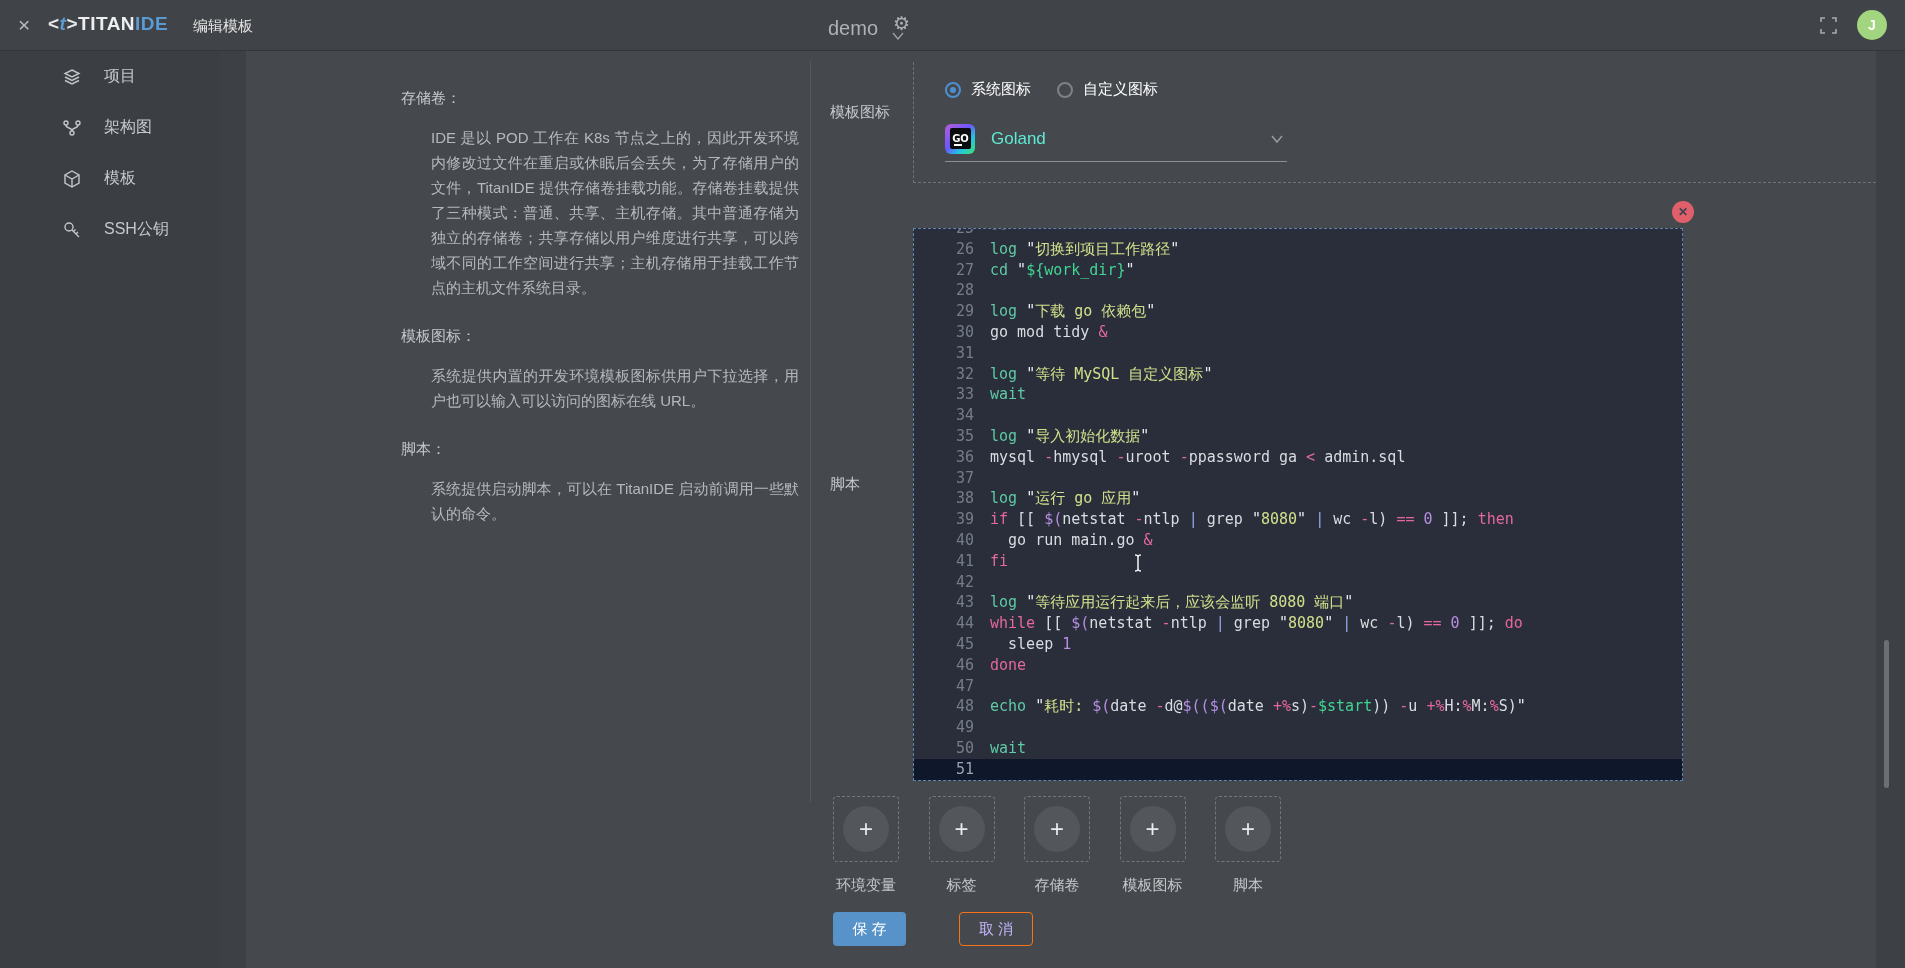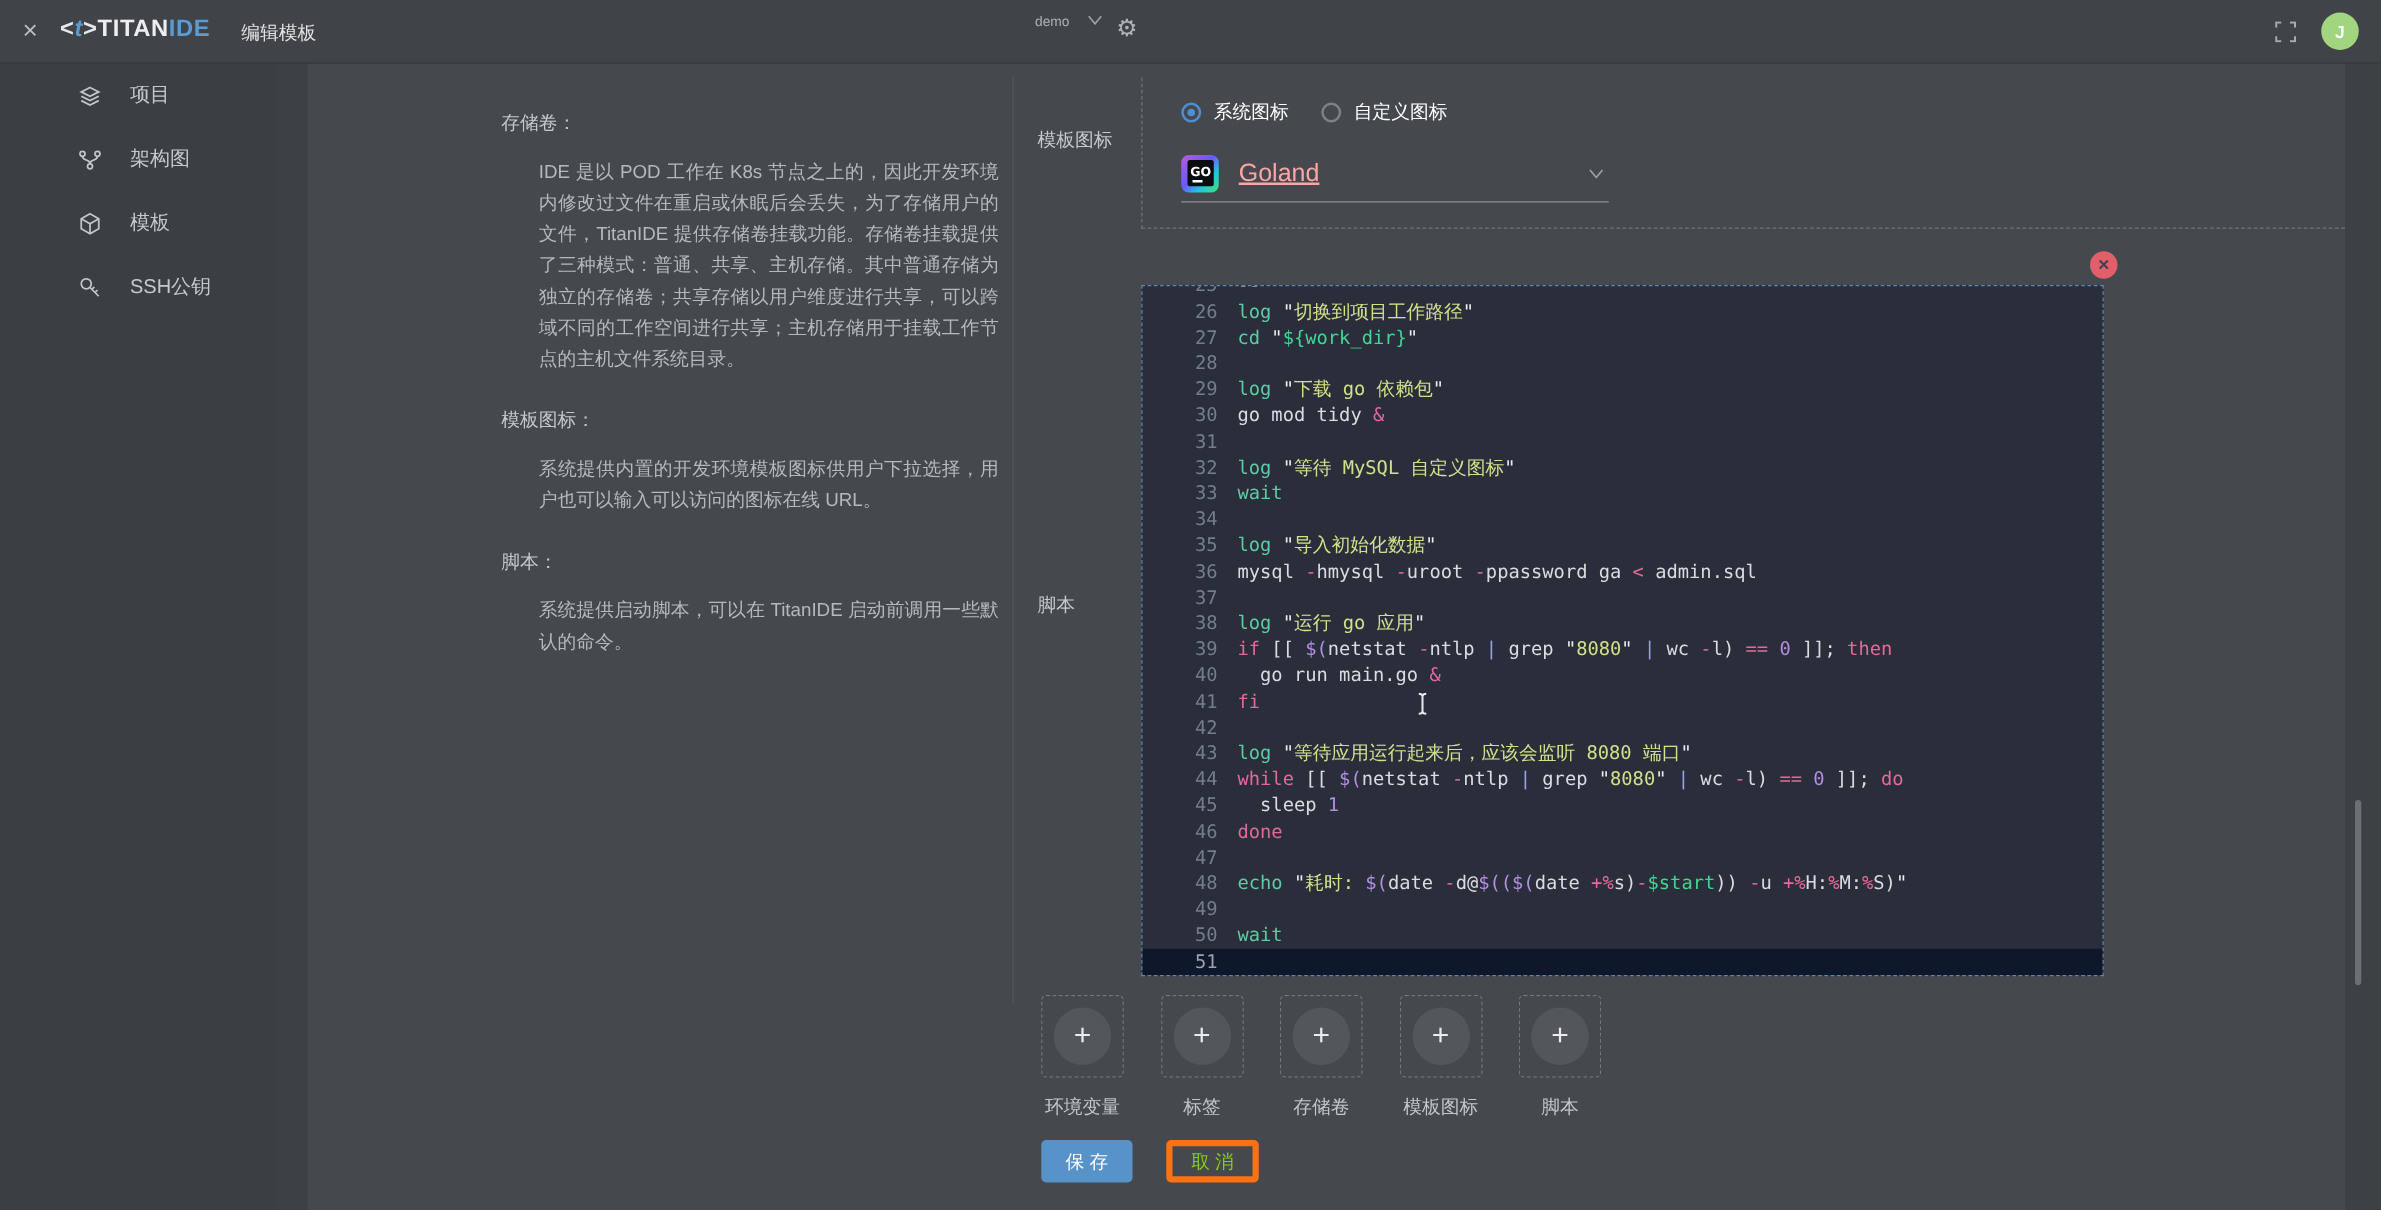--- a/index.html
+++ b/index.html
@@ -6,21 +6,21 @@
   .screen{position:relative;width:1905px;height:968px;overflow:hidden;background:#3d4044;}
 
   
   .topbar{position:absolute;left:0;top:0;width:1905px;height:51px;background:#404347;border-bottom:1px solid #34373a;box-sizing:border-box;}
   .close-x{position:absolute;left:18px;top:12px;font-size:21px;color:#b9bdc1;cursor:pointer;line-height:26px;}
   .logo{position:absolute;left:48px;top:13px;font-size:19px;font-weight:700;letter-spacing:.5px;color:#eceef0;white-space:nowrap;}
   .logo .lt{color:#e7e9eb;font-weight:600;}
   .logo .t-blue{color:#5b9bd3;font-style:italic;}
   .logo .ide{color:#5b9bd3;}
   .page-title{position:absolute;left:193px;top:17px;font-size:15px;color:#e5e5e5;}
-  .ws-select{position:absolute;left:828px;top:12px;height:28px;display:flex;align-items:flex-start;gap:14px;color:#aeb2b6;font-size:11px;cursor:pointer;}
+  .ws-select{position:absolute;left:828px;top:12px;height:28px;display:flex;align-items:flex-end;gap:14px;color:#aeb2b6;font-size:20px;cursor:pointer;}
   .gear{position:absolute;left:893px;top:12px;font-size:19px;color:#aeb2b6;cursor:pointer;}
   .fullscreen{position:absolute;left:1820px;top:17px;width:17px;height:17px;cursor:pointer;}
   .avatar{position:absolute;left:1857px;top:10px;width:30px;height:30px;border-radius:50%;background:#a2d57f;color:#fdfefd;font-size:14px;font-weight:700;display:flex;align-items:center;justify-content:center;cursor:pointer;}
 
   
   .sidebar{position:absolute;left:0;top:51px;width:220px;height:917px;background:#3b3e42;}
   .side-item{position:relative;height:51px;display:flex;align-items:center;padding-left:62px;gap:22px;color:#c5c9cc;font-size:16px;cursor:pointer;}
   .side-icon{width:20px;height:20px;display:inline-flex;}
   .side-icon svg{width:20px;height:20px;stroke:#c2c6c9;fill:none;stroke-width:1.4;}
 
@@ -39,21 +39,21 @@
   .radio-row{position:absolute;left:699px;top:29px;display:flex;align-items:center;gap:26px;font-size:15px;color:#ffffff;}
   .radio-opt{display:flex;align-items:center;gap:10px;cursor:pointer;}
   .radio{width:16px;height:16px;border-radius:50%;box-sizing:border-box;position:relative;}
   .radio.on{border:2px solid #4d8fd1;}
   .radio.on::after{content:"";position:absolute;left:3px;top:3px;width:6px;height:6px;border-radius:50%;background:#4d8fd1;}
   .radio.off{border:2px solid #7d8287;}
   .icon-select{position:absolute;left:699px;top:66px;width:342px;height:44px;display:flex;align-items:center;gap:16px;border-bottom:1px solid #8d9196;cursor:pointer;}
   .go-icon{width:30px;height:30px;border-radius:6px;background:linear-gradient(135deg,#b05cd8 5%,#6b57ff 45%,#22c5e0 70%,#3ddc84 95%);position:relative;flex:0 0 30px;}
   .go-icon .go-inner{position:absolute;left:5px;top:4px;width:21px;height:21px;background:#0b0c0e;border-radius:2px;color:#fff;font-size:10px;font-weight:800;font-family:"DejaVu Sans",sans-serif;display:flex;align-items:center;justify-content:center;text-align:right;}
   .go-icon .go-bar{position:absolute;left:9px;top:20px;width:8px;height:2px;background:#fff;}
-  .icon-select .sel-text{color:#fca5a5;font-size:20px;flex:1;text-decoration:underline;}
+  .icon-select .sel-text{color:#5eead4;font-size:17px;flex:1;}
   .chev{width:12px;height:8px;margin-right:4px;}
 
   
   .editor{position:absolute;left:667px;top:161px;width:770px;height:553px;background:#2a2e3a;border:1px dashed #5e85ad;box-sizing:border-box;overflow:hidden;margin-top:16px;}
   .code{position:absolute;left:0;top:-11px;width:100%;font-family:"DejaVu Sans Mono","Liberation Mono",monospace;font-size:15px;}
   .code-row{height:20.8px;line-height:20.8px;white-space:pre;display:flex;}
   .code-row .ln{width:60px;flex:0 0 60px;text-align:right;color:#767d8a;user-select:none;}
   .code-row .ct{padding-left:16px;}
   .code-row.hl{background:#0f172a;}
   .code-row.hl .ln{color:#9aa2b0;}
@@ -65,21 +65,21 @@
 
   
   .add-row{position:absolute;left:587px;top:745px;display:flex;gap:29.5px;}
   .add-item{width:66px;display:flex;flex-direction:column;align-items:center;}
   .add-btn{width:66px;height:66px;border:1px dashed #73787d;border-radius:4px;background:transparent;display:flex;align-items:center;justify-content:center;cursor:pointer;box-sizing:border-box;}
   .add-circle{width:46px;height:46px;border-radius:50%;background:#53575c;color:#e9ebed;font-size:24px;font-weight:300;display:flex;align-items:center;justify-content:center;}
   .add-label{margin-top:14px;color:#c3c7ca;font-size:15px;white-space:nowrap;}
 
   
   .btn-save{position:absolute;left:587px;top:861px;width:73px;height:34px;background:#5793c9;border:none;border-radius:4px;color:#fff;font-size:15px;cursor:pointer;}
-  .btn-cancel{position:absolute;left:687px;top:861px;width:74px;height:34px;background:transparent;border:5px solid #f97316;border-radius:4px;color:#84cc16;font-size:15px;cursor:pointer;box-sizing:border-box;}
+  .btn-cancel{position:absolute;left:713px;top:861px;width:74px;height:34px;background:transparent;border:1px solid #f97316;border-radius:4px;color:#c4b5fd;font-size:15px;cursor:pointer;box-sizing:border-box;}
 
   .page-scrollbar{position:absolute;left:1884px;top:640px;width:5px;height:148px;border-radius:3px;background:#6b7076;cursor:pointer;}
 </style>
 </head>
 <body>
 
 <div class="screen">
 
   <header class="topbar">
     <span class="close-x">×</span>

